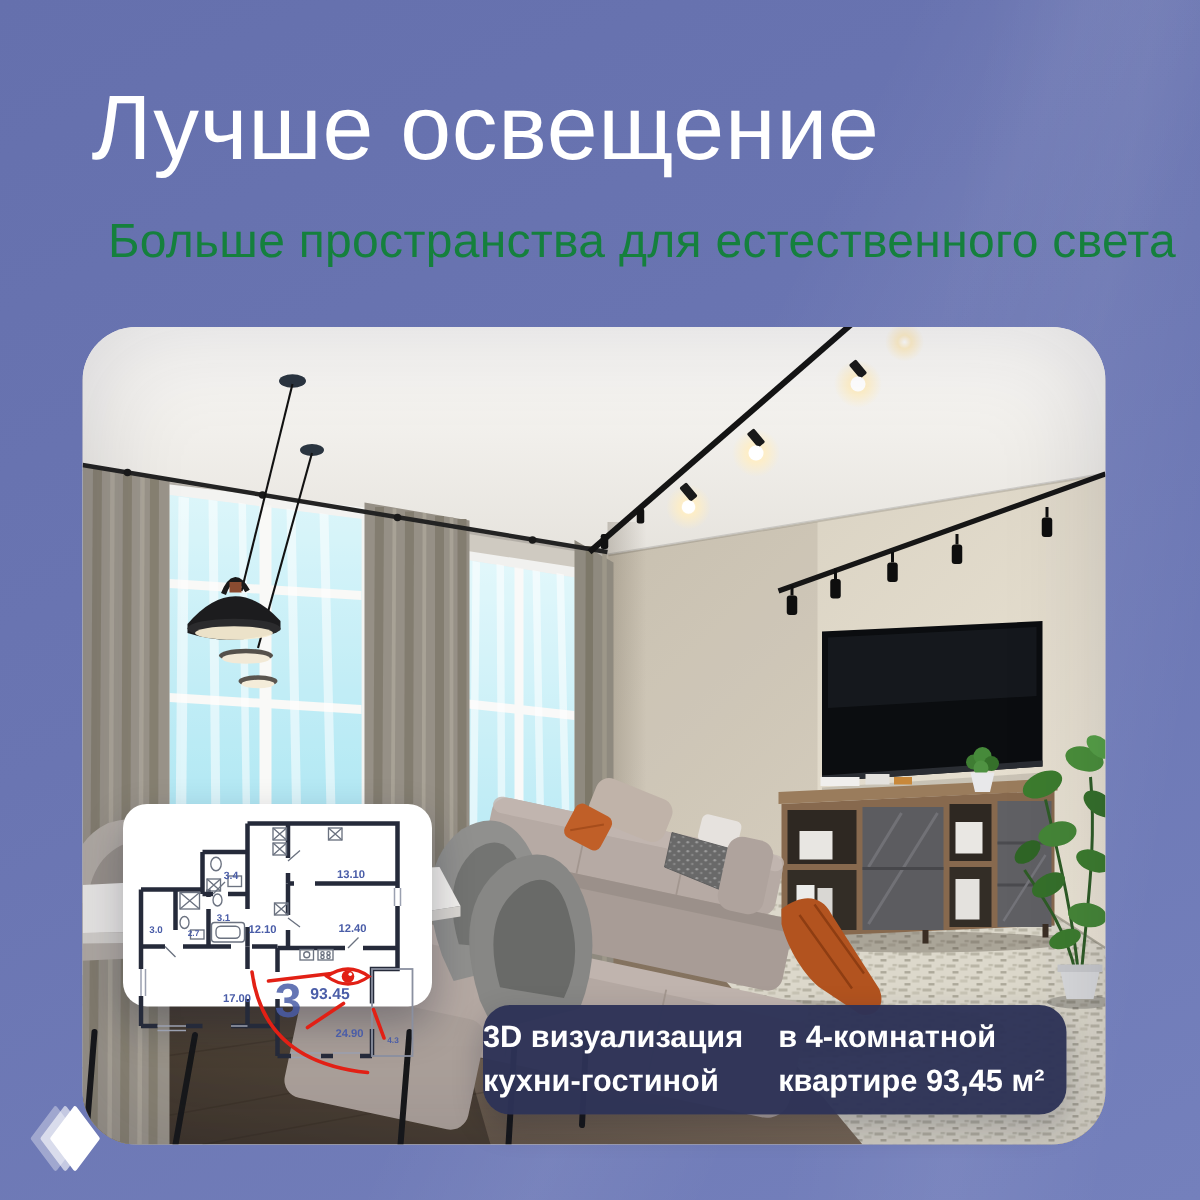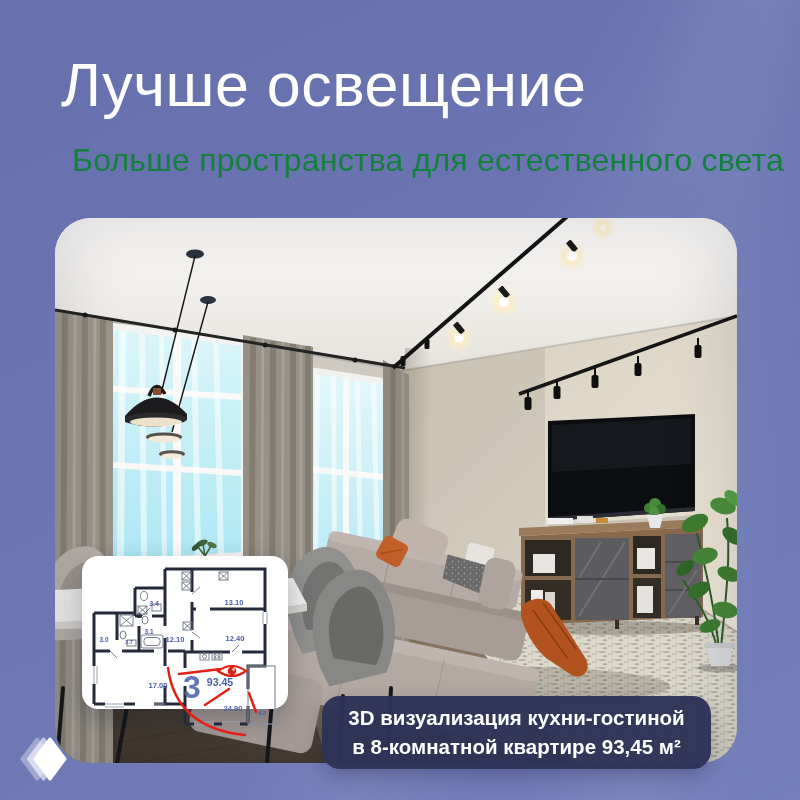--- a/index.html
+++ b/index.html
@@ -20,28 +20,28 @@
   }
   .subtitle-row{position:absolute;left:56px;top:140px;width:690px;display:flex;align-items:center;gap:16px;}
   .subtitle{font-size:32px;font-weight:500;color:#15803d;letter-spacing:0.2px;white-space:nowrap;}
   .photo{
     position:absolute;left:55px;top:218px;width:682px;height:545px;
     border-radius:36px;overflow:hidden;background:#d8d4cd;
   }
   .photo-vignette{position:absolute;inset:0;border-radius:36px;pointer-events:none;
     box-shadow:inset 0 0 70px rgba(25,25,50,0.16);}
   .plan-card{
-    position:absolute;left:82px;top:556px;width:206px;height:153px;
+    position:absolute;left:82px;top:536px;width:206px;height:135px;
     background:#ffffff;border-radius:16px;
     box-shadow:0 12px 28px rgba(10,15,40,0.30);
   }
   .badge{
-    position:absolute;left:322px;top:696px;width:389px;height:73px;
+    position:absolute;left:322px;top:670px;width:389px;height:73px;
     background:rgba(45,51,87,0.97);border-radius:18px;
-    display:flex;flex-direction:column;align-items:center;justify-content:center;
+    display:flex;align-items:center;justify-content:center;
     color:#ffffff;font-weight:bold;font-size:20.5px;line-height:1.38;
     box-shadow:0 8px 20px rgba(10,15,40,0.25);
   }
   .logo{position:absolute;left:20px;top:737px;}
 </style>
 </head>
 <body>
 
 <div class="title">Лучше освещение</div>
 <div class="subtitle-row">
@@ -490,21 +490,21 @@
       <path d="M136,115 Q150,105 164,115 Q150,125 136,115 Z" fill="#ffffff" stroke="#e22015" stroke-width="2.2"></path>
       <circle cx="150" cy="115" r="4.2" fill="#e22015"></circle>
       <circle cx="151.5" cy="113.5" r="1.2" fill="#ffffff"></circle>
     </g>
   </g>
 </svg>
 </div>
 
 <div class="badge">
   <div>3D визуализация кухни-гостиной</div>
-  <div>в 8-комнатной квартире 93,45 м²</div>
+  <div>в 4-комнатной квартире 93,45 м²</div>
 </div>
 
 <svg class="logo" width="58" height="46" viewBox="0 0 58 46">
   <g>
     <path d="M30,2 L45,22 L30,42 L15,22 Z" fill="#ffffff" opacity="0.35" transform="translate(-13,0)" stroke="#ffffff" stroke-width="3" stroke-linejoin="round"></path>
     <path d="M30,2 L45,22 L30,42 L15,22 Z" fill="#ffffff" opacity="0.6" transform="translate(-6.5,0)" stroke="#ffffff" stroke-width="3" stroke-linejoin="round"></path>
     <path d="M30,2 L45,22 L30,42 L15,22 Z" fill="#ffffff" stroke="#ffffff" stroke-width="3" stroke-linejoin="round"></path>
   </g>
 </svg>
 

